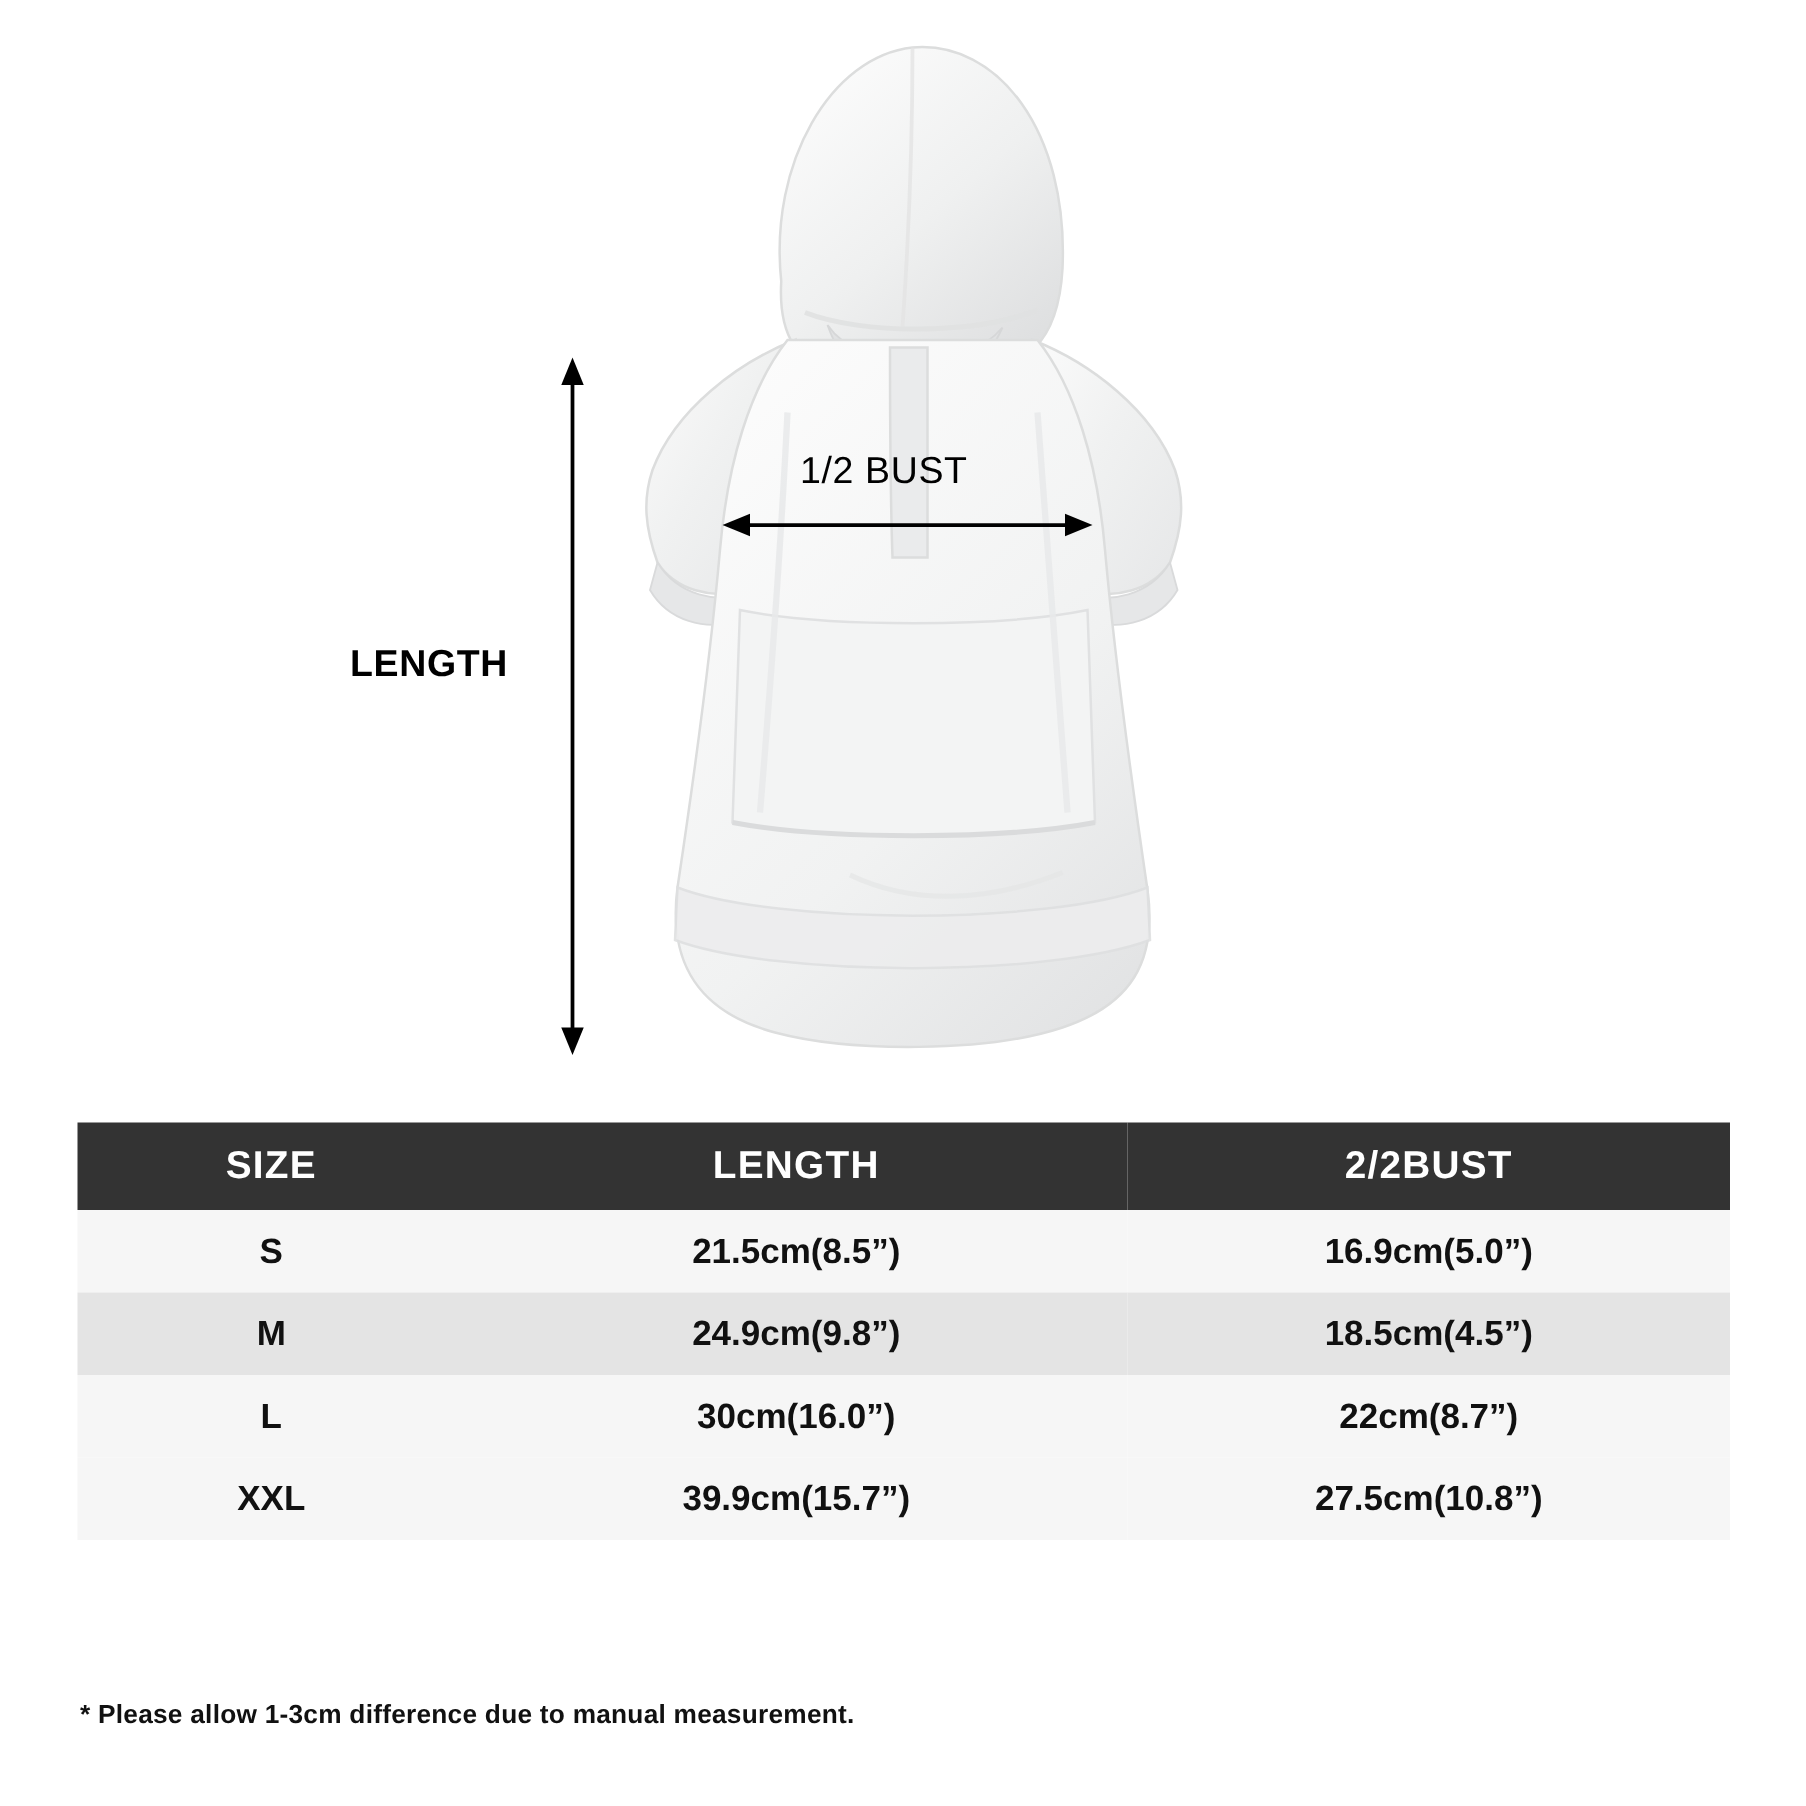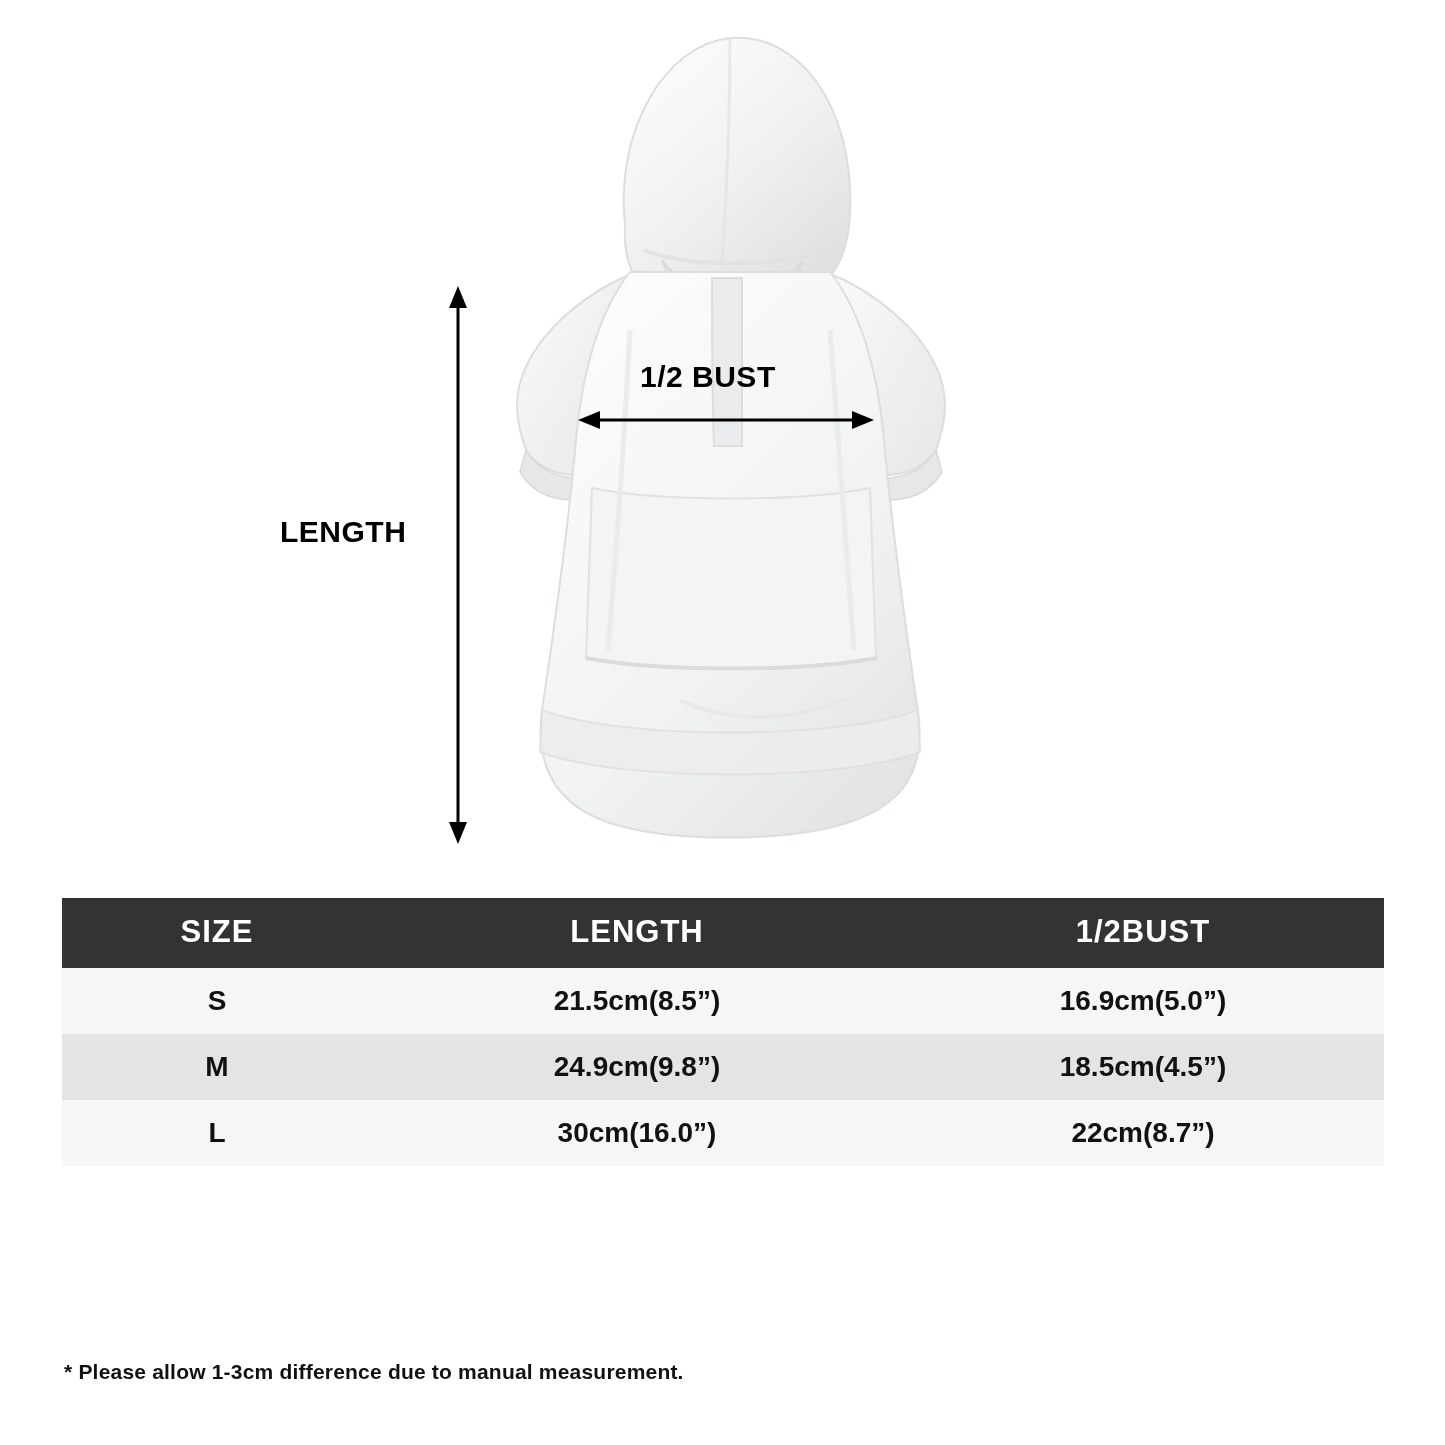--- a/index.html
+++ b/index.html
@@ -41,21 +41,21 @@
     font-weight: bold;
     letter-spacing: 0.5px;
     color: #000;
   }
 
   .bust-label {
     position: absolute;
     left: 640px;
     top: 360px;
     font-size: 30px;
-    font-weight: bold;
+    font-weight: normal;
     letter-spacing: 0.5px;
     color: #000;
     text-align: right;
   }
 
   .arrows-svg {
     position: absolute;
     left: 0;
     top: 0;
     width: 1445px;
@@ -176,35 +176,40 @@
 <table class="size-table">
   <colgroup>
     <col class="col-size">
       <col class="col-length">
       <col class="col-bust">
   </colgroup>
   <thead>
     <tr>
       <th>SIZE</th>
       <th>LENGTH</th>
-      <th>1/2BUST</th>
+      <th>2/2BUST</th>
     </tr>
   </thead>
   <tbody>
     <tr class="row-even">
       <td>S</td>
       <td>21.5cm(8.5”)</td>
       <td>16.9cm(5.0”)</td>
     </tr>
     <tr class="row-odd">
       <td>M</td>
       <td>24.9cm(9.8”)</td>
       <td>18.5cm(4.5”)</td>
     </tr>
     <tr class="row-even">
       <td>L</td>
       <td>30cm(16.0”)</td>
       <td>22cm(8.7”)</td>
     </tr>
+    <tr class="row-even">
+      <td>XXL</td>
+      <td>39.9cm(15.7”)</td>
+      <td>27.5cm(10.8”)</td>
+    </tr>
   </tbody>
 </table>
 
 <div class="note">* Please allow 1-3cm difference due to manual measurement.</div>
 
 </body></html>

